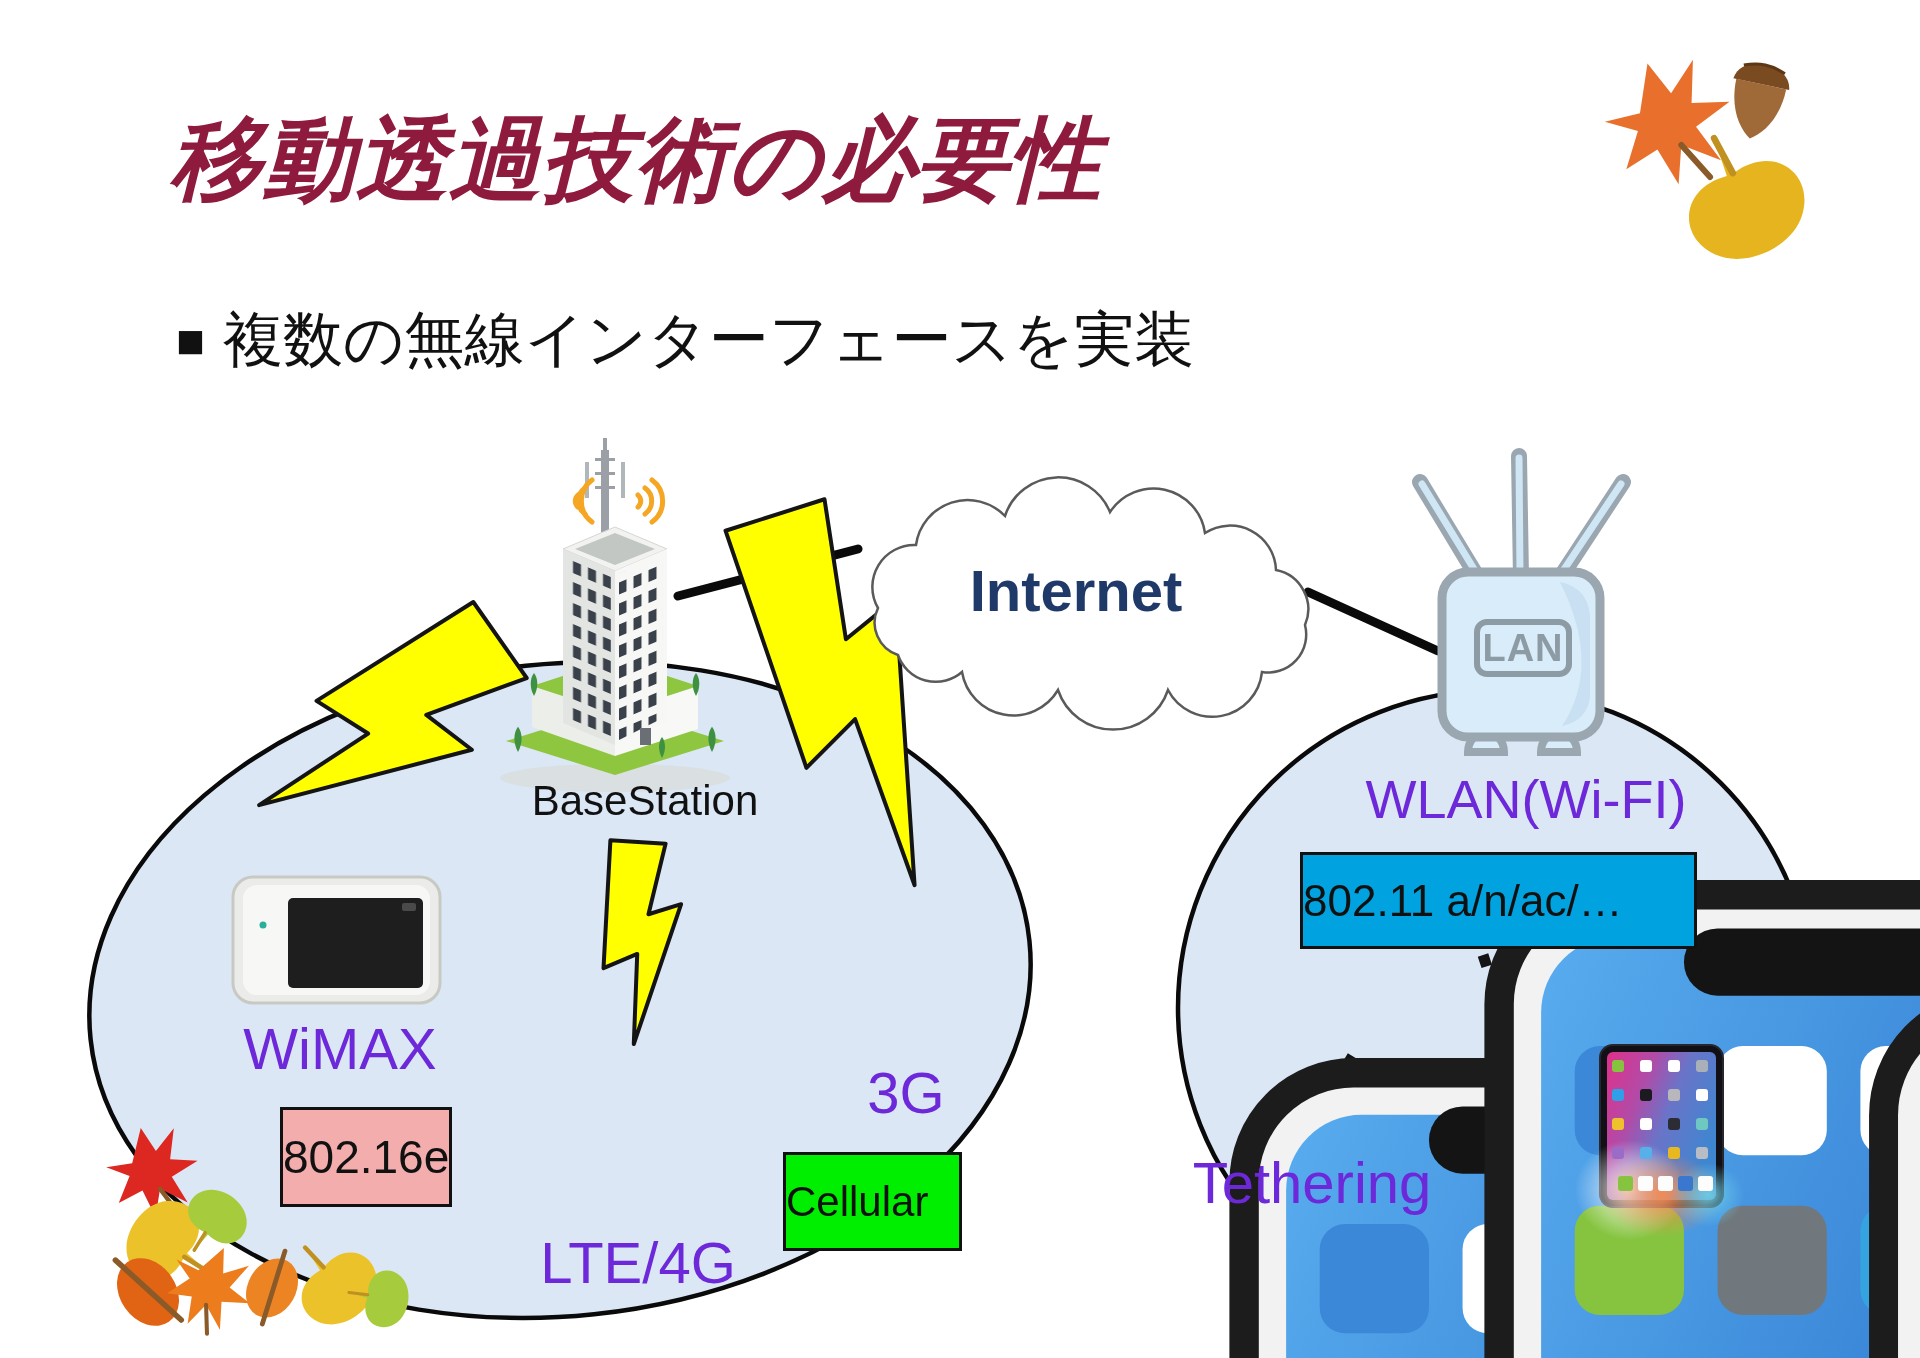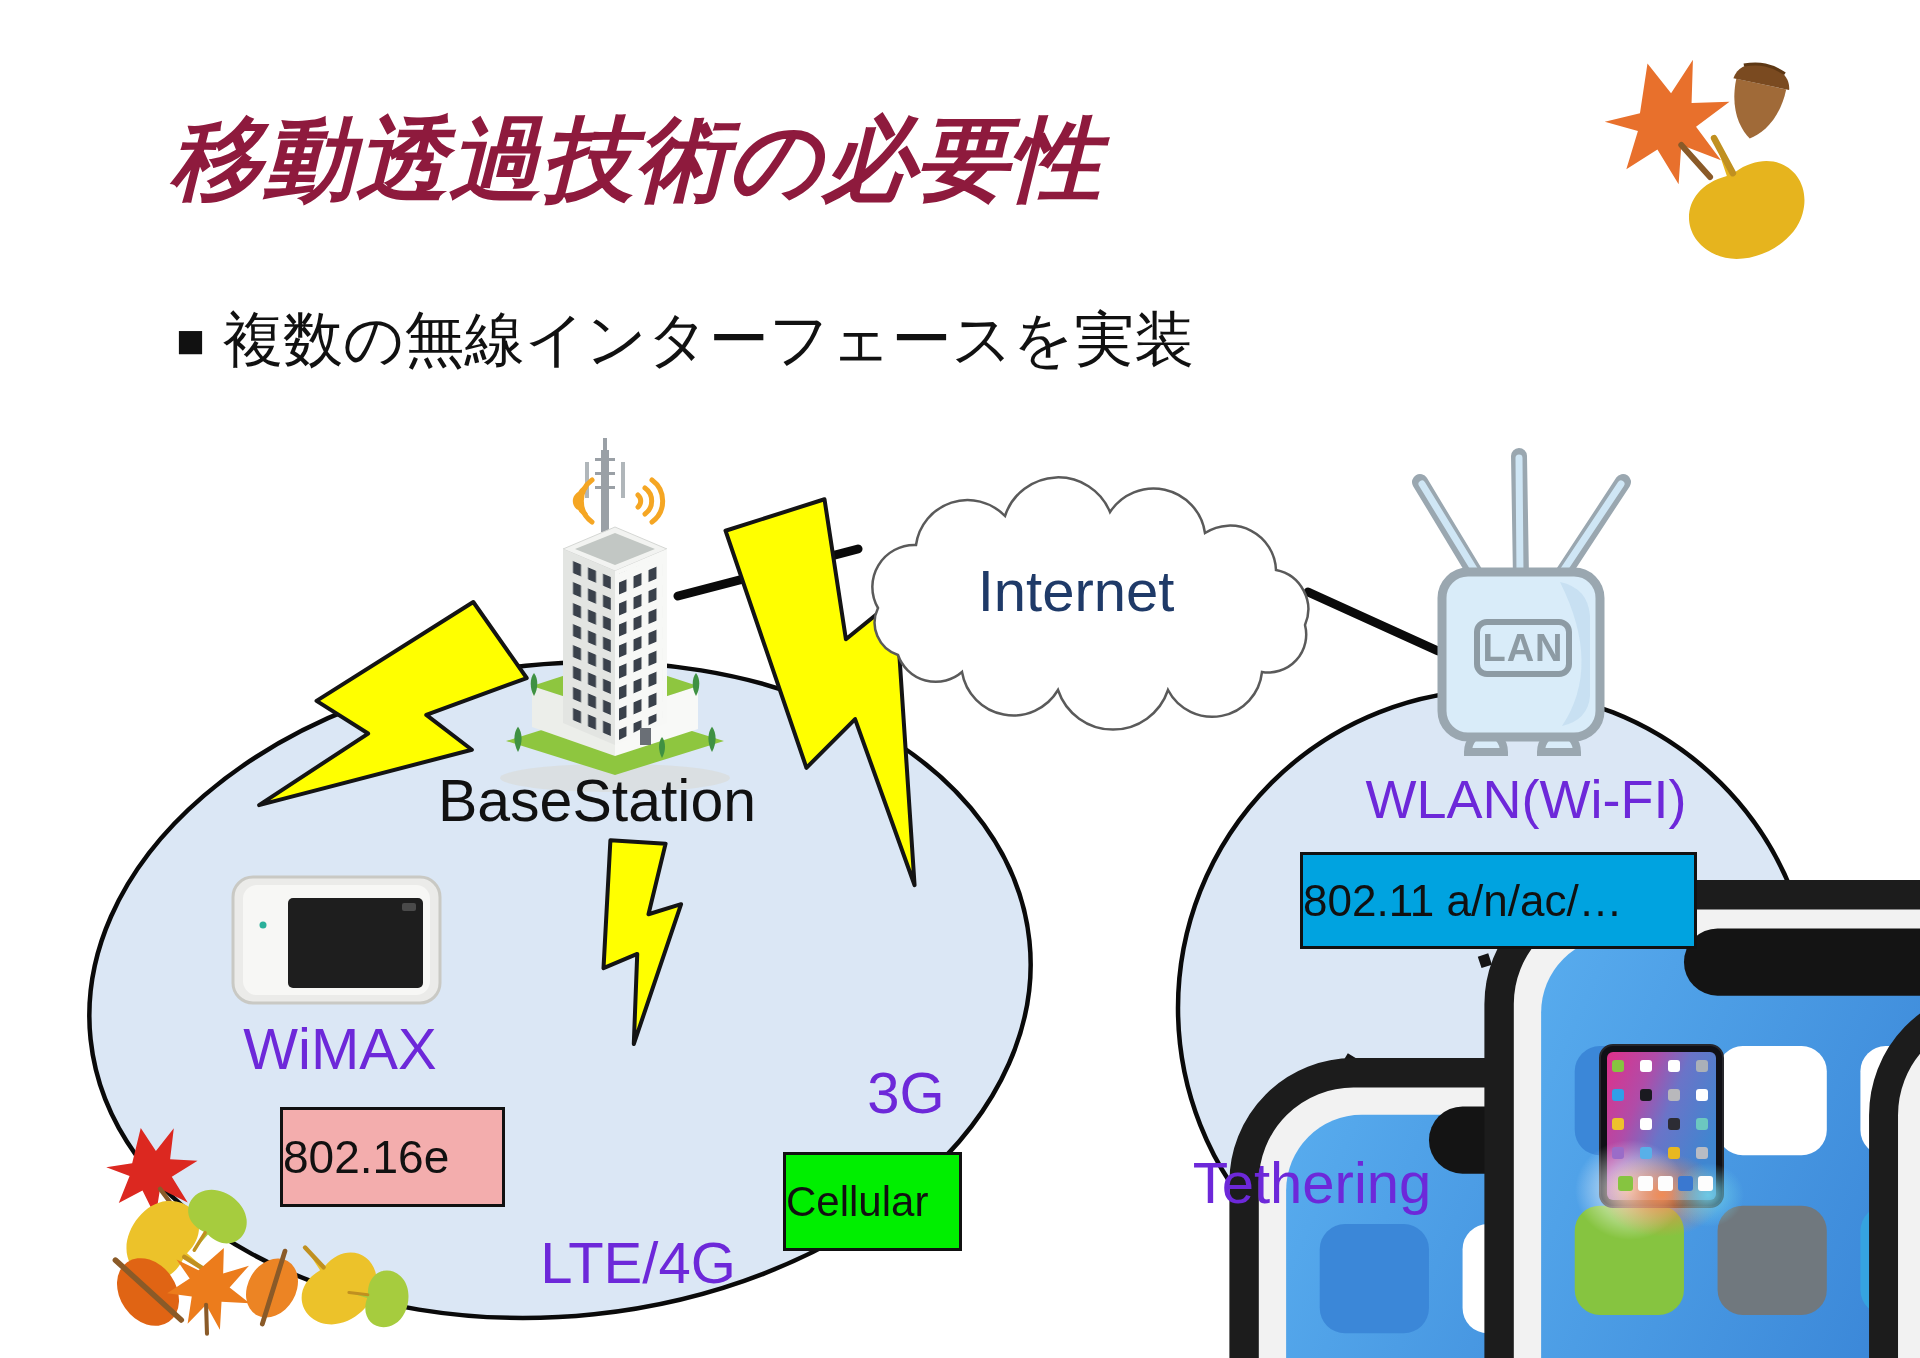--- a/index.html
+++ b/index.html
@@ -5,25 +5,25 @@
   html,body{margin:0;padding:0;background:#ffffff;}
   body{width:1920px;height:1358px;position:relative;overflow:hidden;
        font-family:"Liberation Sans","DejaVu Sans",sans-serif;}
   .abs{position:absolute;}
   .stage-svg{position:absolute;left:0;top:0;width:1920px;height:1358px;}
   .label{position:absolute;transform:translate(-50%,-50%);white-space:nowrap;}
   .title{left:170px;top:98px;font-size:92px;font-weight:600;color:#8e1a3d;letter-spacing:1px;white-space:nowrap;font-style:italic;}
   .bullet{left:176px;top:300px;font-size:60px;color:#111;display:flex;align-items:center;gap:18px;white-space:nowrap;}
   .bullet .marker{font-size:48px;line-height:1;}
   .lbl-orange{color:#6d28d9;font-size:58px;font-weight:500;}
-  .lbl-black{color:#111;font-size:59px;font-weight:500;}
-  .lbl-internet{color:#1f3a68;font-size:58px;font-weight:400;}
+  .lbl-black{color:#111;font-size:42px;font-weight:500;margin-left:48px;}
+  .lbl-internet{color:#1f3a68;font-size:58px;font-weight:700;}
   .tagbox{position:absolute;border:3px solid #111;display:flex;align-items:center;justify-content:flex-start;
           color:#111;box-sizing:border-box;}
-  .box-pink{left:280px;top:1107px;width:225px;height:100px;background:#f3adad;font-size:46px;}
+  .box-pink{left:280px;top:1107px;width:172px;height:100px;background:#f3adad;font-size:46px;}
   .box-green{left:783px;top:1152px;width:179px;height:99px;background:#00ef00;font-size:42px;}
   .box-blue{left:1300px;top:852px;width:397px;height:97px;background:#00a3e0;font-size:44px;}
 </style>
 </head>
 <body>
 
 <svg class="stage-svg" viewBox="0 0 1920 1358">
   <defs>
     <pattern id="winL" width="15" height="21" patternUnits="userSpaceOnUse" patternTransform="skewY(22.9)">
       <rect x="3" y="4" width="8" height="12" fill="#3a414b"></rect>

